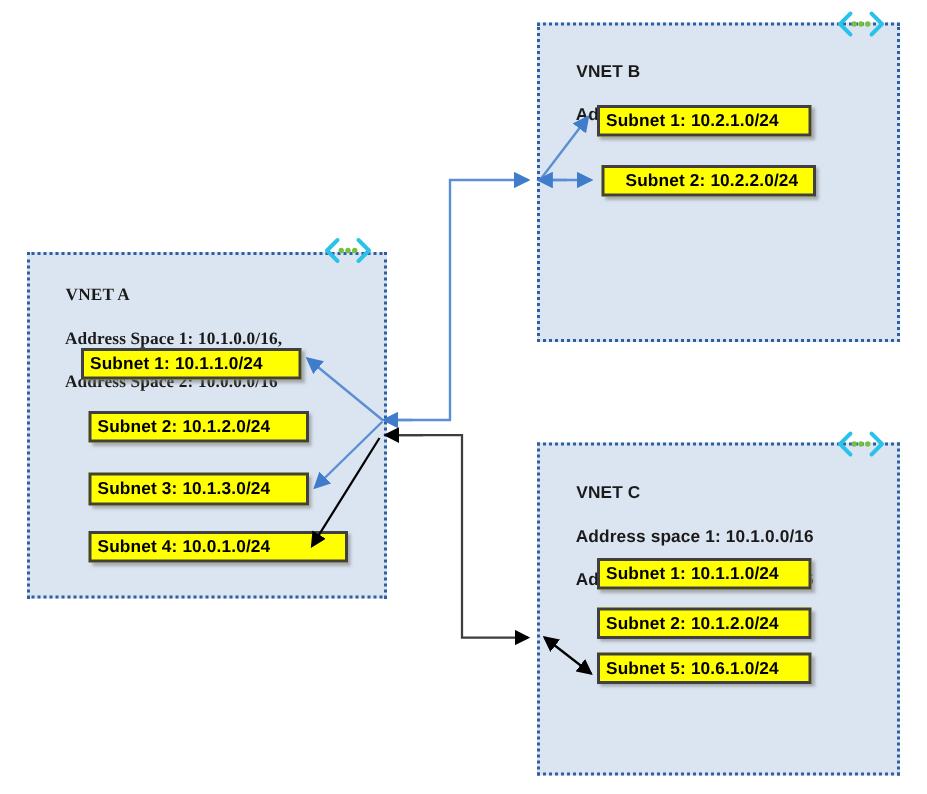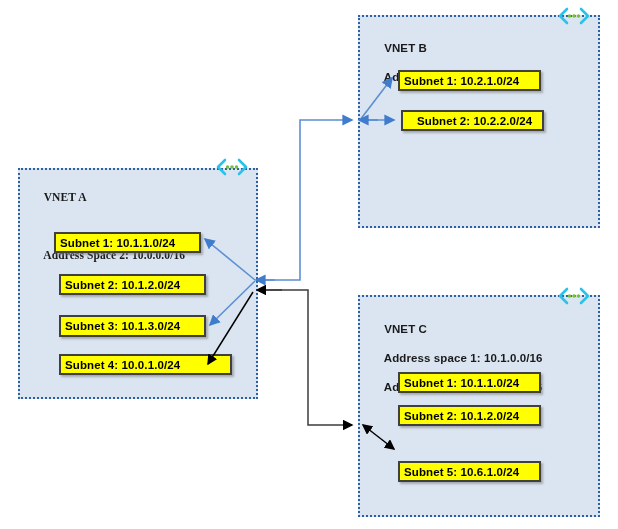--- a/index.html
+++ b/index.html
@@ -73,21 +73,21 @@
       <path d="M10 3 L3 10 L10 17" fill="none" stroke="#29c2e8" stroke-width="2.6" stroke-linecap="round" stroke-linejoin="round"></path>
       <path d="M24 3 L31 10 L24 17" fill="none" stroke="#29c2e8" stroke-width="2.6" stroke-linecap="round" stroke-linejoin="round"></path>
       <circle cx="12.5" cy="10" r="1.8" fill="#76c043"></circle>
       <circle cx="17" cy="10" r="1.8" fill="#76c043"></circle>
       <circle cx="21.5" cy="10" r="1.8" fill="#76c043"></circle>
     </svg>
   </div>
 
   <div class="vnet-title" style="left:32px; top:175px;font-family:Liberation Serif, serif;">
     <span>VNET A</span><br>
-    <br>
+    <span>Address Space 1: 10.1.0.0/16,</span><br>
     <span>Address Space 2: 10.0.0.0/16</span>
   </div>
 
   <div class="subnet" style="left:54px; top:232px; width:147px; height:21px;">
     <span>Subnet 1: 10.1.1.0/24</span>
   </div>
   <div class="subnet" style="left:59px; top:274px; width:147px; height:21px;">
     <span>Subnet 2: 10.1.2.0/24</span>
   </div>
   <div class="subnet" style="left:59px; top:315px; width:147px; height:22px;">
@@ -138,21 +138,21 @@
     <span>Address space 1: 10.1.0.0/16</span><br>
     <span>Address space 2: 10.6.0.0/16</span>
   </div>
 
   <div class="subnet" style="left:398px; top:372px; width:143px; height:21px;">
     <span>Subnet 1: 10.1.1.0/24</span>
   </div>
   <div class="subnet" style="left:398px; top:405px; width:143px; height:21px;">
     <span>Subnet 2: 10.1.2.0/24</span>
   </div>
-  <div class="subnet" style="left:398px; top:461px; width:143px; height:21px;">
+  <div class="subnet" style="left:398px; top:435px; width:143px; height:21px;">
     <span>Subnet 5: 10.6.1.0/24</span>
   </div>
 
   <svg class="wires" viewBox="0 0 618 529">
     <defs>
       <marker id="arrBlue" markerWidth="7" markerHeight="7" refX="6" refY="3.5" orient="auto" markerUnits="strokeWidth">
         <path d="M0,0 L7,3.5 L0,7 z" fill="#3f7ccc"></path>
       </marker>
       <marker id="arrBlueStart" markerWidth="7" markerHeight="7" refX="1" refY="3.5" orient="auto" markerUnits="strokeWidth">
         <path d="M7,0 L0,3.5 L7,7 z" fill="#3f7ccc"></path>

